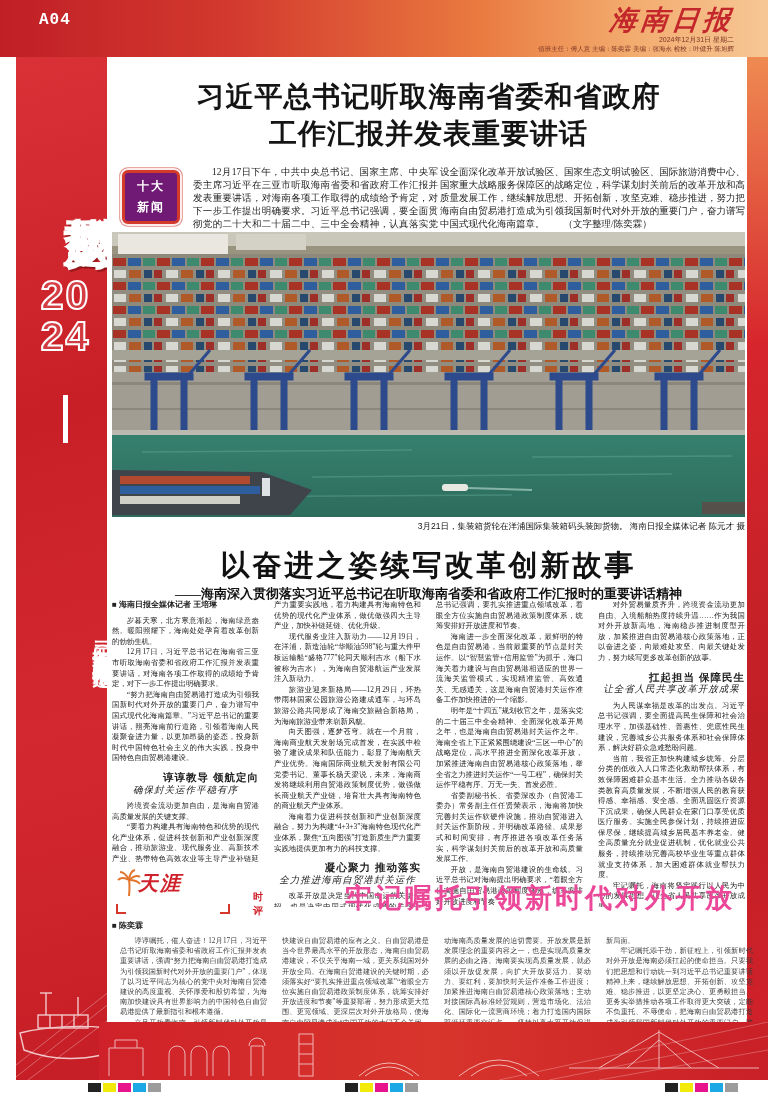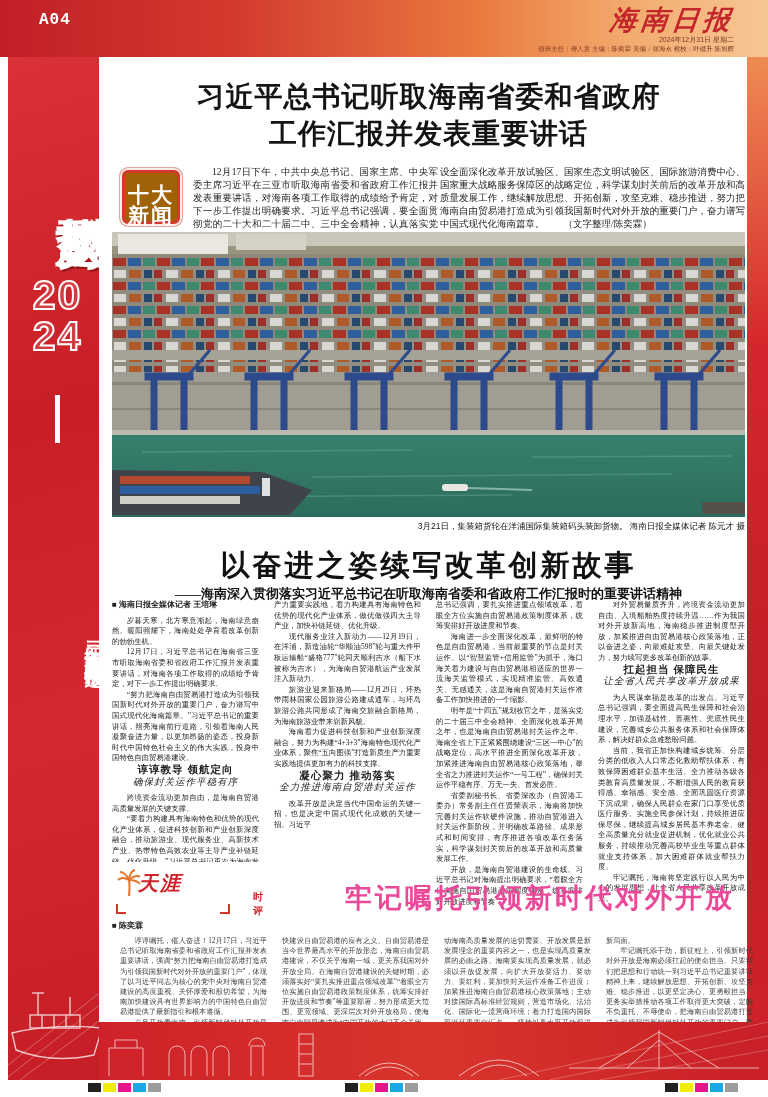--- a/index.html
+++ b/index.html
@@ -12,21 +12,21 @@
   .topband{left:0;top:0;width:768px;height:57px;
     background:linear-gradient(90deg,#c01f26 0%,#d3392e 30%,#e9793f 62%,#f3ab6e 82%,#f6c795 100%);}
   .pageno{left:28px;top:11px;color:#fff;font-size:16px;font-weight:bold;
     font-family:Liberation Mono, monospace;letter-spacing:1px;margin-left:11px;}
   .masthead{right:34px;top:2px;color:#c3272b;font-size:27px;font-weight:bold;font-style:italic;
     letter-spacing:4px;transform:skewX(-6deg);font-family:"DejaVu Serif",serif;}
   .dateline{right:34px;top:35px;color:#7c3424;font-size:7px;text-align:right;font-family:"Liberation Sans",sans-serif;}
   .staffline{right:34px;top:45px;color:#7c3424;font-size:6.5px;text-align:right;font-family:"Liberation Sans",sans-serif;}
 
   
-  .sidebar{left:8px;top:57px;width:91px;height:1023px;
+  .sidebar{left:16px;top:57px;width:91px;height:1023px;
     background:linear-gradient(165deg,#da3137 0%,#c81f27 35%,#d42830 65%,#c61e26 100%);overflow:hidden;}
   .rightstrip{left:747px;top:57px;width:21px;height:965px;
     background:linear-gradient(180deg,#ef8a52 0%,#d6252c 30%,#c01f26 70%,#cf2129 100%);}
   .bottomband{left:99px;top:1022px;width:669px;height:58px;
     background:linear-gradient(90deg,#cf2129,#d8352c 50%,#c91f27);overflow:hidden;}
 
   .slogan{left:0;top:8px;width:99px;text-align:center;color:#fff;font-weight:900;
     font-size:50px;line-height:53px;letter-spacing:0;writing-mode:vertical-rl;
     text-orientation:upright;height:225px;margin:0 auto;right:0;
     font-family:"Liberation Sans",sans-serif;text-shadow:2px 2px 0 rgba(130,15,20,.65);}
@@ -35,23 +35,23 @@
     -webkit-text-stroke:2px #fff;letter-spacing:2px;}
   .vdash{left:47px;top:338px;width:5px;height:48px;background:#fff;}
   .tagline{left:0;top:390px;width:99px;height:390px;color:#fff;font-weight:bold;font-size:19px;
     letter-spacing:2px;writing-mode:vertical-rl;text-orientation:upright;text-align:center;margin:0;
     right:0;display:flex;justify-content:center;}
   .shipart{left:0;top:880px;}
 
   
   .headline1{left:112px;top:78px;width:633px;text-align:center;color:#141414;font-weight:900;
     font-family:"Liberation Sans",sans-serif;font-size:28px;line-height:37px;letter-spacing:1px;}
-  .tenbadge{left:120px;top:168px;width:62px;height:58px;background:#a16207;border-radius:8px;
+  .tenbadge{left:120px;top:168px;width:62px;height:58px;background:#701a75;border-radius:8px;
     box-shadow:inset 0 0 0 2px rgba(255,255,255,.9), inset 0 0 0 5px #d33a2c, 0 0 0 1px #e7a79a;
-    color:#fff;font-weight:900;font-size:21px;line-height:21px;text-align:center;padding-top:16px;
+    color:#fff;font-weight:900;font-size:12px;line-height:21px;text-align:center;padding-top:8px;
     font-family:"Liberation Sans",sans-serif;letter-spacing:2px;}
   .introcol{top:166px;font-size:9.5px;line-height:13px;text-align:justify;color:#1c1c1c;}
   .i1{left:193px;width:245px;text-indent:2em;}
   .i2{left:440px;width:305px;}
 
   .photo{left:112px;top:232px;width:633px;height:285px;overflow:hidden;background:#8f8b7e;}
   .caption{left:112px;top:521px;width:633px;text-align:right;font-size:8.5px;color:#111;
     font-family:"Liberation Sans",sans-serif;}
 
   
@@ -60,21 +60,21 @@
   .a2sub{left:112px;top:585px;width:633px;text-align:center;font-weight:bold;font-size:13px;color:#111;}
   .byline{font-family:"Liberation Sans",sans-serif;font-weight:bold;font-size:8px;color:#222;margin-bottom:5px;}
   .col{width:147px;font-size:7.4px;line-height:10.6px;text-align:justify;color:#222;overflow:hidden;}
   .a2c{top:600px;height:307px;}
   .c1{left:112px;height:262px;}
   .c2{left:274px;}
   .c3{left:436px;}
   .c4{left:598px;}
   .blk.p{text-indent:2em;}
   .blk.pn{text-indent:0;}
-  .blk.h1{font-weight:900;text-align:center;text-indent:0;font-size:10.5px;margin:0 0 2px;
+  .blk.h1{font-weight:900;text-align:right;text-indent:0;font-size:10.5px;margin:8px 0 2px;
     font-family:"Liberation Sans",sans-serif;letter-spacing:1px;}
   .blk.h2{text-align:center;text-indent:0;font-style:italic;font-size:9.5px;margin:0 0 6px;letter-spacing:1px;}
 
   
   .tianya{left:116px;top:868px;width:142px;height:46px;}
   .tianya .corner{position:absolute;width:10px;height:10px;border:2px solid #d6372b;}
   .tianya .bl{left:0;bottom:0;border-top:none;border-right:none;}
   .tianya .br{right:28px;bottom:0;border-top:none;border-left:none;}
   .tyname{position:absolute;left:22px;top:2px;color:#cf2129;font-size:20px;font-weight:bold;
     font-style:italic;letter-spacing:2px;font-family:"DejaVu Serif",serif;}
@@ -238,20 +238,21 @@
         <div class="blk h1">谆谆教导 领航定向</div>
         <div class="blk h2">确保封关运作平稳有序</div>
         <div class="blk p">跨境资金流动更加自由，是海南自贸港高质量发展的关键支撑。</div>
         <div class="blk p">“要着力构建具有海南特色和优势的现代化产业体系，促进科技创新和产业创新深度融合，推动旅游业、现代服务业、高新技术产业、热带特色高效农业等主导产业补链延链、优化升级。”习近平总书记再次为海南发展定向领航，这是嘱托，是要求，更是指引。</div>
       </div>
   </div>
   <div class="abs col a2c c2">
       <div class="blk pn">产力重要实践地，着力构建具有海南特色和优势的现代化产业体系，做优做强四大主导产业，加快补链延链、优化升级。</div>
       <div class="blk p">现代服务业注入新动力——12月19日，在洋浦，新造油轮“华顺油598”轮与重大件甲板运输船“盛格777”轮同天顺利吉水（船下水被称为吉水），为海南自贸港航运产业发展注入新动力。</div>
       <div class="blk p">旅游业迎来新格局——12月29日，环热带雨林国家公园旅游公路建成通车，与环岛旅游公路共同形成了海南交旅融合新格局，为海南旅游业带来崭新风貌。</div>
+      <div class="blk p">向天图强，逐梦苍穹。就在一个月前，海南商业航天发射场完成首发，在实践中检验了建设成果和队伍能力，彰显了海南航天产业优势。海南国际商业航天发射有限公司党委书记、董事长杨天梁说，未来，海南商发将继续利用自贸港政策制度优势，做强做长商业航天产业链，培育壮大具有海南特色的商业航天产业体系。</div>
       <div class="blk p">海南着力促进科技创新和产业创新深度融合，努力为构建“4+3+3”海南特色现代化产业体系，聚焦“五向图强”打造新质生产力重要实践地提供更加有力的科技支撑。</div>
       <div class="blk h1">凝心聚力 推动落实</div>
       <div class="blk h2">全力推进海南自贸港封关运作</div>
       <div class="blk p">改革开放是决定当代中国命运的关键一招，也是决定中国式现代化成败的关键一招。习近平</div>
     </div>
   <div class="abs col a2c c3">
       <div class="blk pn">总书记强调，要扎实推进重点领域改革，着眼全方位实施自由贸易港政策制度体系，统筹安排好开放进度和节奏。</div>
       <div class="blk p">海南进一步全面深化改革，最鲜明的特色是自由贸易港，当前最重要的节点是封关运作。以“智慧监管+信用监管”为抓手，海口海关着力建设与自由贸易港相适应的世界一流海关监管模式，实现精准监管、高效通关、无感通关，这是海南自贸港封关运作准备工作加快推进的一个缩影。</div>
       <div class="blk p">明年是“十四五”规划收官之年，是落实党的二十届三中全会精神、全面深化改革开局之年，也是海南自由贸易港封关运作之年。海南全省上下正紧紧围绕建设“三区一中心”的战略定位，高水平推进全面深化改革开放，加紧推进海南自由贸易港核心政策落地，举全省之力推进封关运作“一号工程”，确保封关运作平稳有序、万无一失、首发必胜。</div>
       <div class="blk p">省委副秘书长、省委深改办（自贸港工委办）常务副主任任贤荣表示，海南将加快完善封关运作软硬件设施，推动自贸港进入封关运作新阶段，并明确改革路径、成果形式和时间安排，有序推进各项改革任务落实，科学谋划封关前后的改革开放和高质量发展工作。</div>

